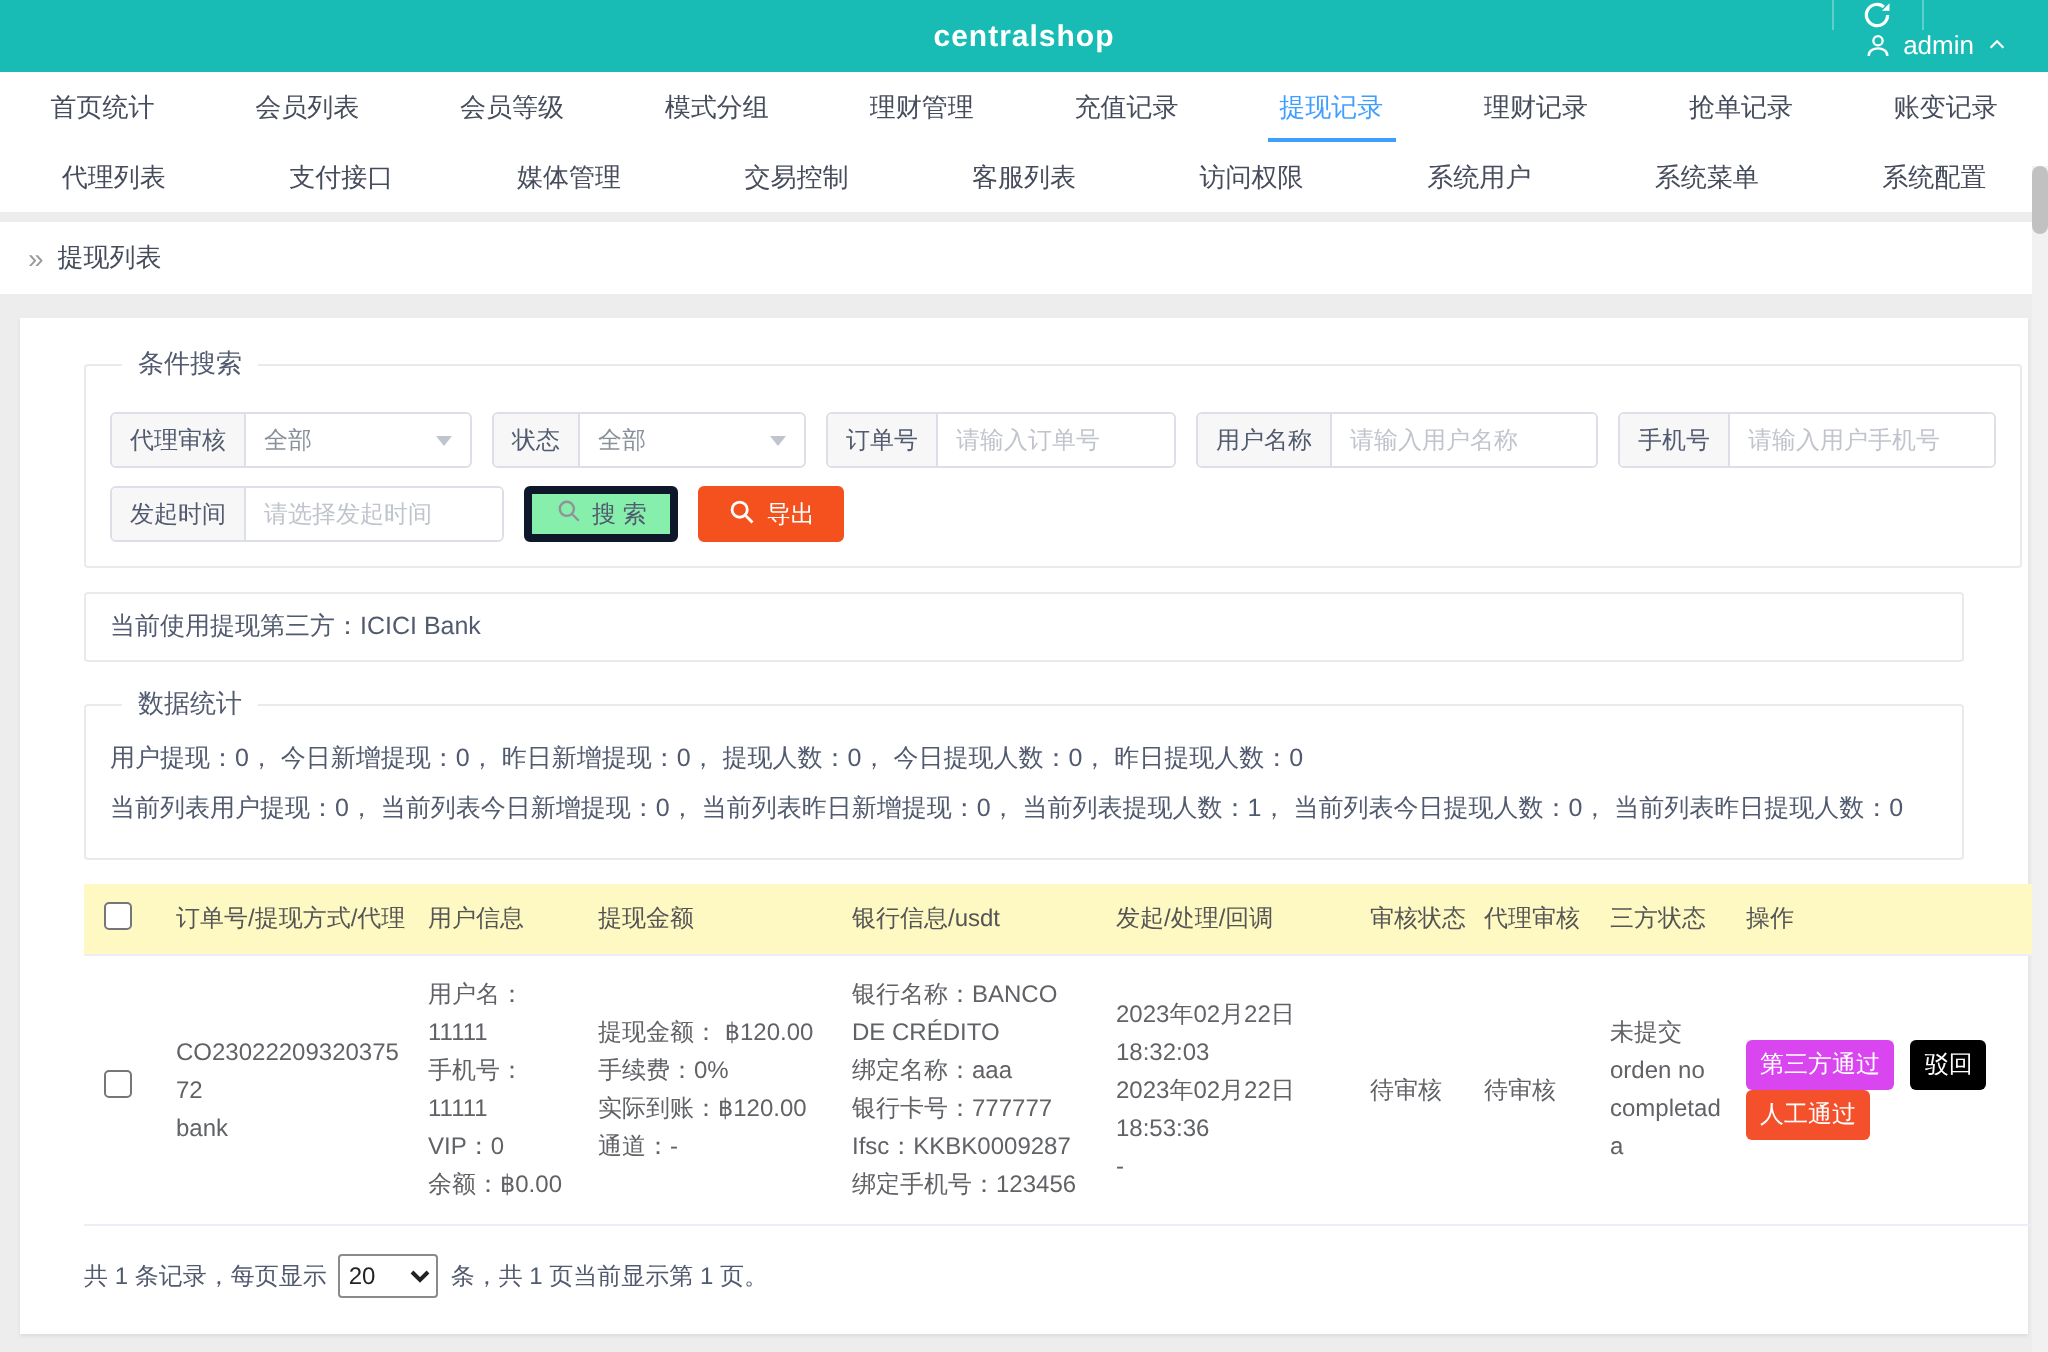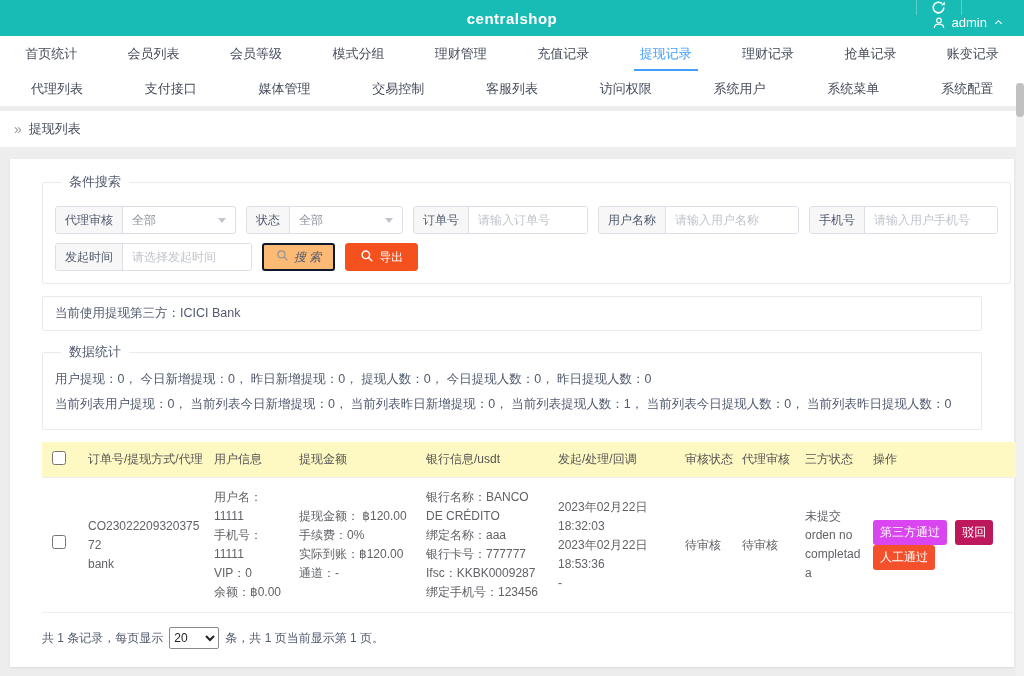--- a/index.html
+++ b/index.html
@@ -64,21 +64,21 @@
   }
   .ig-select.w110 { width: 112px; }
   .caret { width: 0; height: 0; border-left: 4px solid transparent; border-right: 4px solid transparent; border-top: 5px solid #c0c4cc; }
   .ig input { border: none; outline: none; padding: 0 9px; font-size: 12px; color: #606266; }
   .ig input::placeholder { color: #c0c4cc; }
   .btn {
     height: 28px; display: inline-flex; align-items: center; gap: 5px;
     border-radius: 3px; padding: 0 12px; font-size: 12px; cursor: pointer;
     font-family: inherit;
   }
-  .btn-search { background: #fdba74; border: 2px solid #0f172a; color: #515a6e; font-style: italic; }
+  .btn-search { background: #86efac; border: 4px solid #0f172a; color: #515a6e; }
   .btn-export { background: #f4511e; border: 1px solid #f4511e; color: #fff; padding: 0 14px; }
   .notice { border: 1px solid #e8eaec; border-radius: 2px; padding: 8px 12px; font-size: 12.5px; color: #515a6e; margin-bottom: 12px; }
   .stats-line { font-size: 12.5px; color: #515a6e; line-height: 25px; }
   
   table.grid { width: 100%; border-collapse: collapse; margin-top: 6px; table-layout: fixed; }
   .grid th {
     font-size: 12px; color: #555; font-weight: normal; text-align: left;
     padding: 9px 6px; border-bottom: 1px solid #ebeef5; background: #fef9c3; white-space: nowrap;
   }
   .grid td {
@@ -86,21 +86,21 @@
     border-bottom: 1px solid #ebeef5; vertical-align: middle; line-height: 19px;
     word-wrap: break-word;
   }
   .grid .c-check { text-align: left; padding-left: 10px; }
   .grid input[type=checkbox] { width: 14px; height: 14px; cursor: pointer; }
   .ops button {
     border: none; border-radius: 3px; color: #fff; font-size: 12px;
     padding: 4px 7px; margin-right: 5px; cursor: pointer; font-family: inherit; white-space: nowrap;
   }
   .b-teal { background: #d946ef; }
-  .b-yellow { background: #be185d; }
+  .b-yellow { background: #000000; }
   .b-red { background: #f4502c; }
   
   .pagination { font-size: 12px; color: #515a6e; padding: 14px 0 2px; display: flex; align-items: center; gap: 6px; }
   .pagination select {
     font-size: 12px; height: 22px; width: 50px; border: 1px solid #8a8a8a;
     border-radius: 2px; background: #fff; color: #222; font-family: inherit;
   }
   
   .scroll-track { position: fixed; right: 0; top: 83px; bottom: 0; width: 8px; background: #f1f1f1; }
   .scroll-thumb { width: 100%; height: 34px; background: #c1c1c1; border-radius: 4px; }

